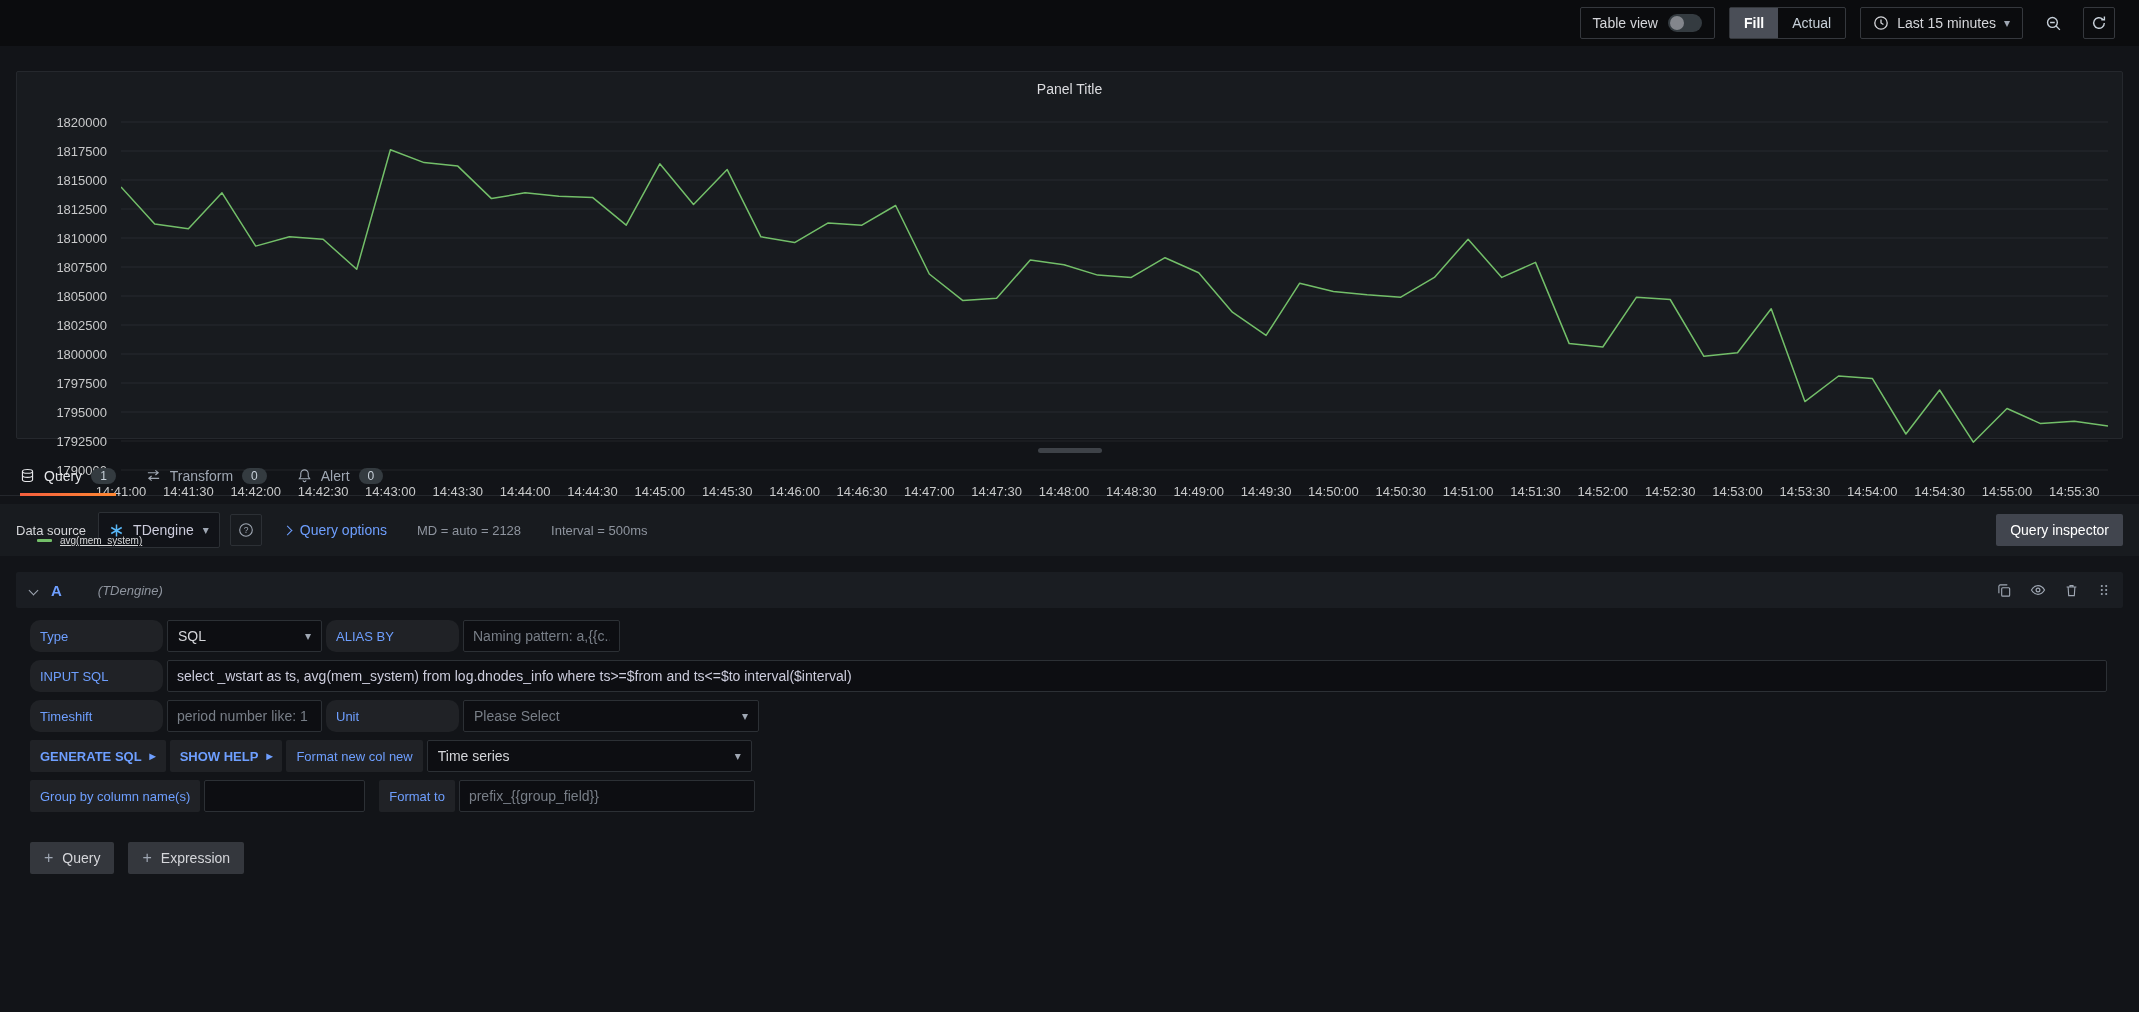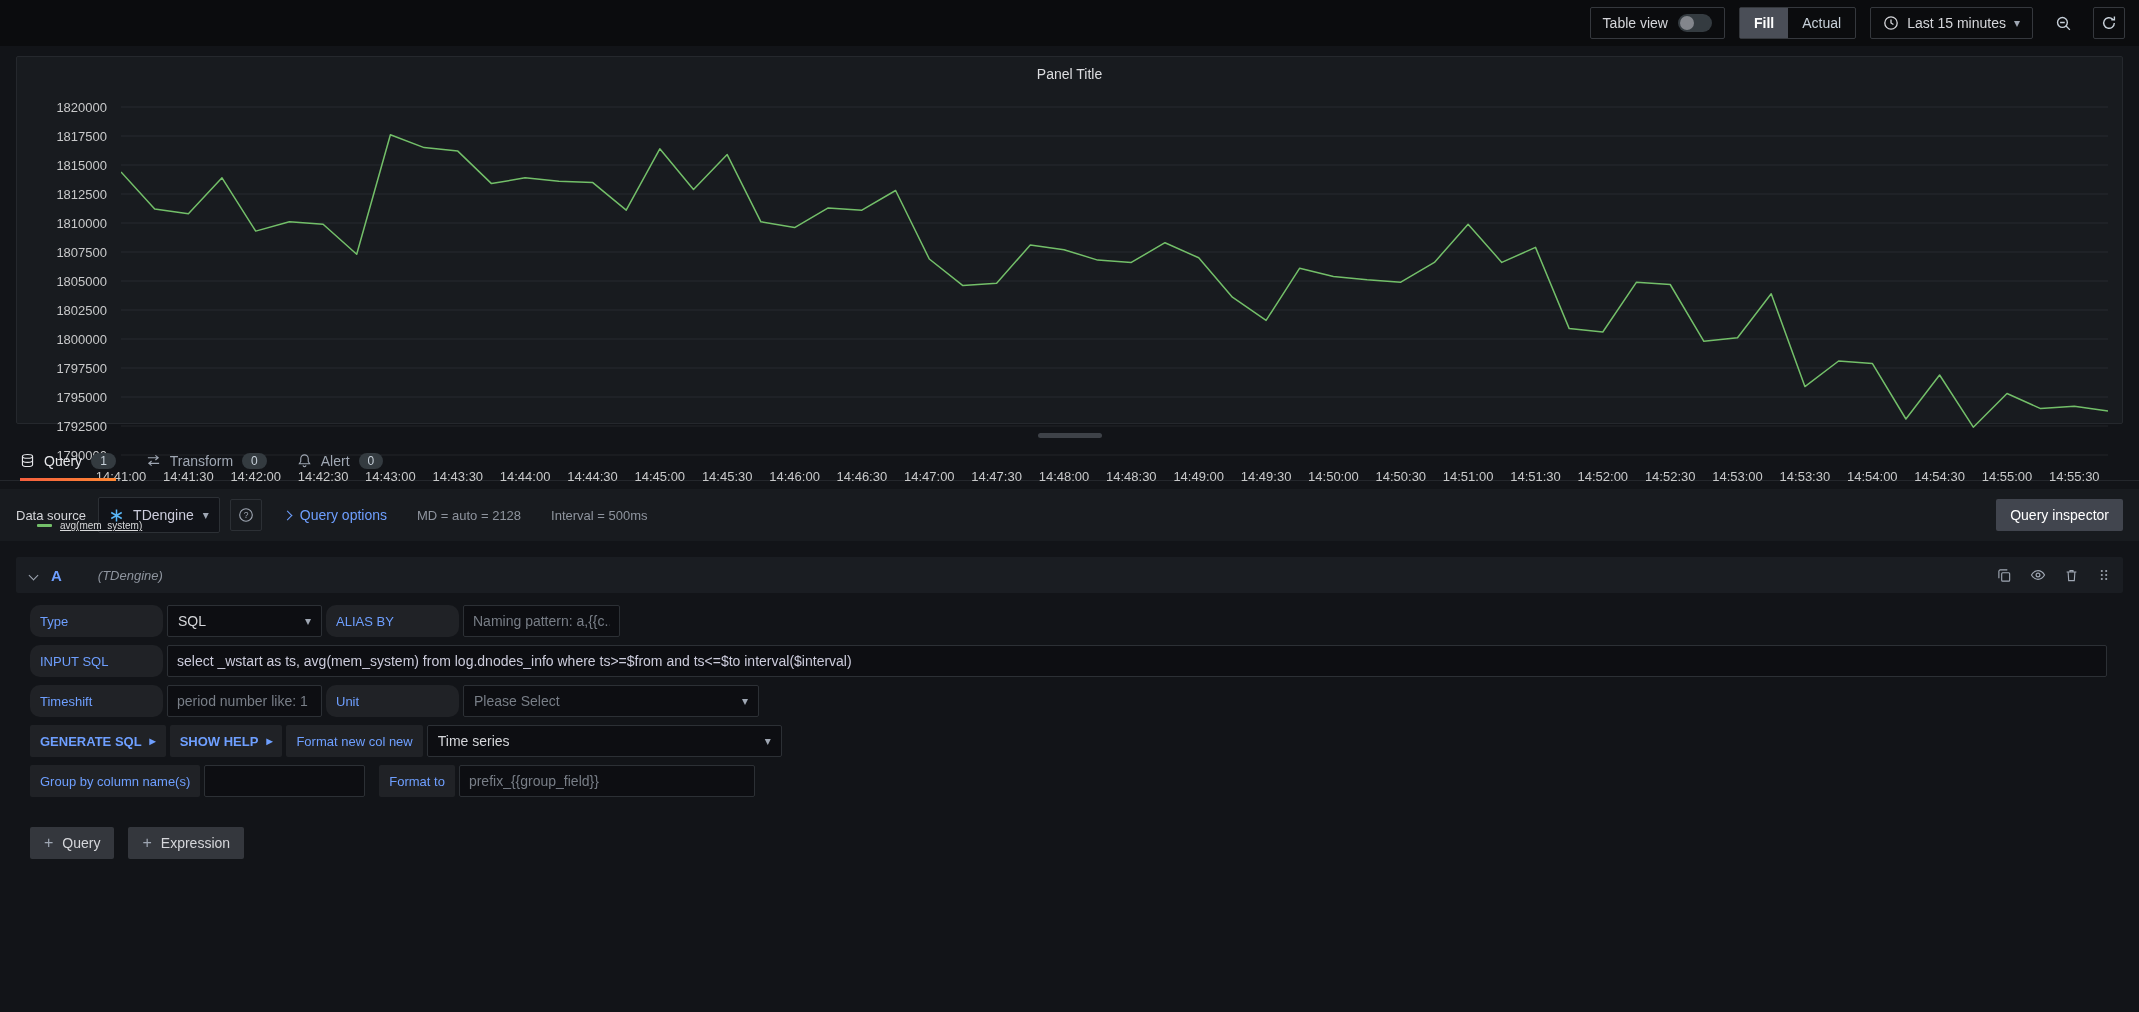--- a/index.html
+++ b/index.html
@@ -5,34 +5,34 @@
   * { margin:0; padding:0; box-sizing:border-box; }
   html,body { width:2139px; height:1012px; }
   body {
     background:#121418; color:#ccccdc;
     font-family:"Liberation Sans", sans-serif; font-size:14px; overflow:hidden;
   }
   svg { display:block; }
 
   
   .topbar { height:46px; background:#0b0c0e; display:flex; align-items:center;
-            justify-content:flex-end; gap:14px; padding:0 14px; }
+            justify-content:flex-end; gap:14px; padding:0 24px; }
   .tb-group { display:flex; align-items:center; height:32px; border:1px solid #35383d; border-radius:2px; }
   .tableview { gap:10px; padding:0 12px; color:#d5d6da; }
   .toggle { width:34px; height:18px; border-radius:9px; background:#343b40; position:relative; cursor:pointer; }
   .toggle .knob { position:absolute; left:2px; top:2px; width:14px; height:14px; border-radius:50%; background:#83868c; }
   .radio-opt { padding:0 14px; height:30px; line-height:30px; color:#c7d0d9; cursor:pointer; }
   .radio-opt.active { background:#4a4e57; color:#fff; font-weight:700; }
   .timepicker { gap:8px; padding:0 12px; color:#d5d6da; cursor:pointer;justify-content:space-between; }
   .iconbtn { width:32px; height:32px; display:flex; align-items:center; justify-content:center; color:#c7d0d9; cursor:pointer; }
   .bordered { border:1px solid #35383d; border-radius:2px; }
   .caret-glyph { color:#9fa7b3; font-size:12px; line-height:1; }
 
   
-  .panel { margin:10px 16px 0; height:368px; background:#181b1f; border:1px solid #25282d; border-radius:2px; }
+  .panel { margin:25px 16px 0; height:368px; background:#181b1f; border:1px solid #25282d; border-radius:2px; }
   .panel-title { height:34px; display:flex; align-items:center; justify-content:center;
                  font-size:14px; font-weight:500; color:#dcdde0; }
   .chart-wrap { position:relative; height:444px; margin:0 8px; }
   .y-axis { position:absolute; left:0; top:0; bottom:74px; width:88px; }
   .ytick { position:absolute; right:6px; transform:translateY(-50%); font-size:13px; color:#c8c9ca; }
   .plot { position:absolute; left:96px; right:6px; top:0; bottom:74px; }
   .plot svg { width:100%; height:100%; }
   .x-axis { position:absolute; left:96px; right:6px; bottom:48px; height:18px; }
   .xtick { position:absolute; transform:translateX(-50%); font-size:13px; color:#c8c9ca; white-space:nowrap; }
   .legend { position:absolute; left:12px; bottom:4px; display:flex; align-items:center; gap:8px; cursor:pointer; }
@@ -80,21 +80,21 @@
   .fbtn { cursor:pointer; font-weight:700; gap:8px; }
   .fbtn .caret-glyph { color:#6e9fff; }
   .finput { height:32px; background:#0d0e12; border:1px solid #2c3035; border-radius:2px;
             color:#ccccdc; padding:0 9px; font-size:14px; font-family:inherit; outline:none; }
   .finput::placeholder { color:#787e87; }
   .fselect { height:32px; background:#0d0e12; border:1px solid #2c3035; border-radius:2px;
              color:#d5d6da; padding:0 10px; display:flex; align-items:center;
              justify-content:space-between; gap:10px; cursor:pointer; }
   .fselect.is-placeholder .val { color:#787e87; }
   .w133 { width:133px;border-radius:10px; } .w155 { width:155px; } .w157 { width:157px; }
-  .w161 { width:161px; } .w319 { width:296px; } .w352 { width:296px; } .w355 { width:355px; }
+  .w161 { width:161px; } .w319 { width:296px; } .w352 { width:296px; } .w355 { width:325px; }
   .grow { flex:1; }
   .mr16 { margin-right:16px; }
 
   
   .footer { margin:30px 16px 0; padding-left:14px; display:flex; gap:14px; }
   .btn { height:32px; padding:0 14px; background:#34373d; border-radius:2px; color:#d5d6da;
          display:flex; align-items:center; gap:9px; cursor:pointer; }
   .btn .plus { color:#9fa7b3; font-size:16px; }
 </style>
 </head>

